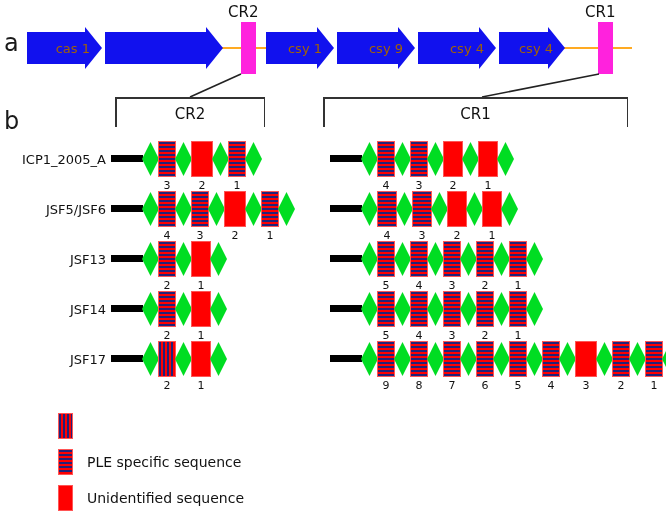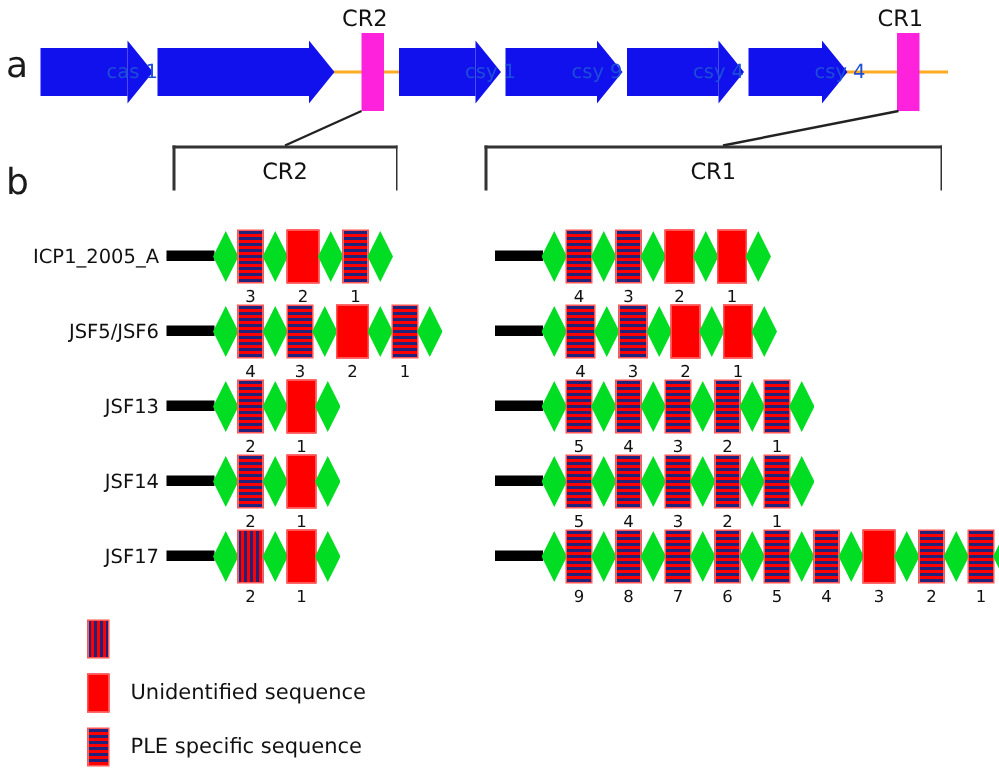--- a/index.html
+++ b/index.html
@@ -22,23 +22,23 @@
   .gene-arrow .gbody{
     position:absolute;left:0;top:0;bottom:0;background:#1111ee;
   }
   .gene-arrow .ghead{
     position:absolute;top:-5px;right:0;width:0;height:0;
     border-top:21px solid transparent;
     border-bottom:21px solid transparent;
     border-left:17px solid #1111ee;
   }
   .gene-label{
-    position:relative;z-index:3;width:100%;text-align:left;
+    position:relative;z-index:3;width:100%;text-align:right;
     padding-right:12px;box-sizing:border-box;
-    font-size:13px;color:#1d4ed8;white-space:nowrap;padding-left:44px;
+    font-size:13px;color:#a16207;white-space:nowrap;
   }
   .spacer-line{position:absolute;height:2px;background:#ffaa22;}
   .cr-box{position:absolute;background:#ff22dd;}
   .cr-top-label{position:absolute;font-size:15px;color:#111;white-space:nowrap;}
 
   
   .conn{position:absolute;overflow:visible;}
   .bracket{position:absolute;}
   .bracket .btop{position:absolute;left:0;right:0;top:0;height:1.5px;background:#333;}
   .bracket .bl{position:absolute;left:0;top:0;width:1.5px;height:100%;background:#333;}
@@ -158,21 +158,21 @@
   <div class="br"></div>
   <div class="bracket-label">CR2</div>
 </div>
 <div class="bracket" style="left:323px;top:97px;width:305px;height:30px;">
   <div class="btop"></div>
   <div class="bl"></div>
   <div class="br"></div>
   <div class="bracket-label">CR1</div>
 </div>
 
-<div class="abs" id="rows-container" style="left:0;top:12px;width:594px;height:410px;">
+<div class="abs" id="rows-container" style="left:0;top:0;width:594px;height:410px;">
     <div class="row-label" style="left: 0px; width: 106px; top: 153px;">ICP1_2005_A</div>
     <div class="leader" style="left: 111px; width: 32px; top: 155px;"></div>
     <div class="array" style="left: 143px; top: 136px;">
       <div class="repeat"></div>
       <div class="spacer ple" style="width: 18px;">
         <div class="snum">3</div>
       </div>
       <div class="repeat"></div>
       <div class="spacer unid" style="width: 22px;">
         <div class="snum">2</div>
@@ -371,20 +371,20 @@
       </div>
       <div class="repeat"></div>
     </div>
   </div>
 
 <div class="legend" id="legend" style="left:58px;top:412px;">
     <div class="legend-row" style="margin-bottom: 8px;">
       <div class="legend-swatch other"></div>
     </div>
     <div class="legend-row" style="margin-bottom: 8px;">
+      <div class="legend-swatch ple"></div>
+      <div class="legend-text">PLE specific sequence</div>
+    </div>
+    <div class="legend-row" style="margin-bottom: 8px;">
       <div class="legend-swatch unid"></div>
       <div class="legend-text">Unidentified sequence</div>
     </div>
-    <div class="legend-row" style="margin-bottom: 8px;">
-      <div class="legend-swatch ple"></div>
-      <div class="legend-text">PLE specific sequence</div>
-    </div>
   </div>
 
 </body></html>

